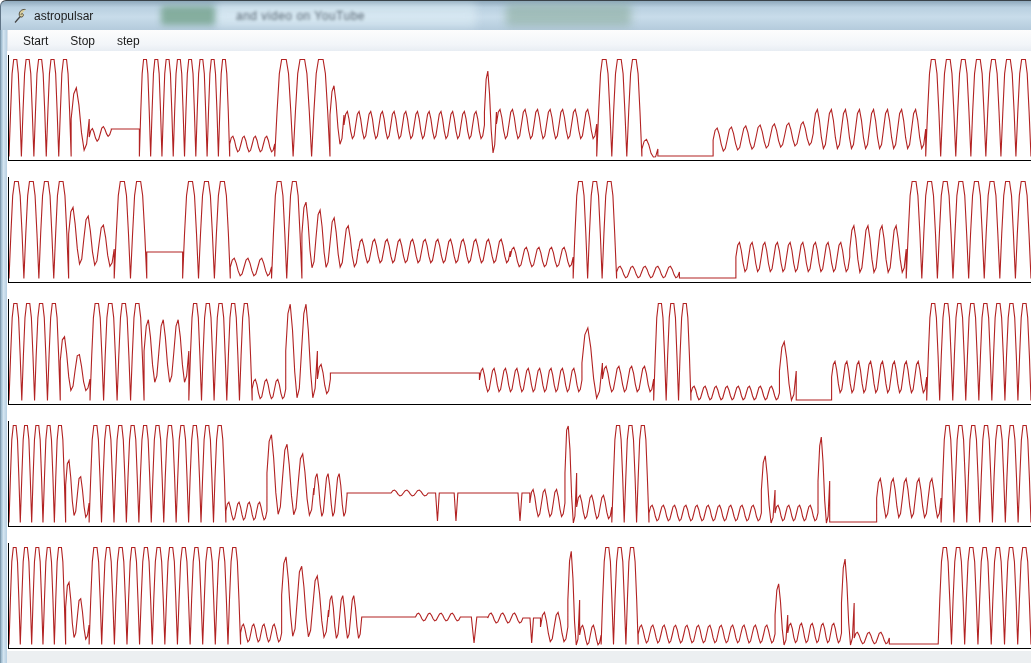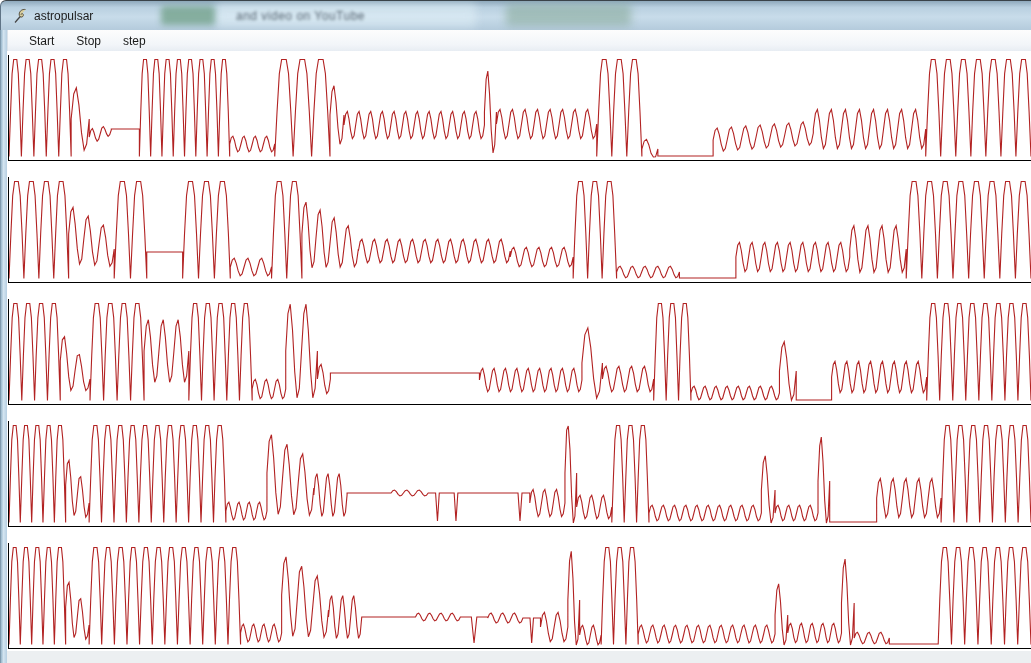--- a/index.html
+++ b/index.html
@@ -22,21 +22,21 @@
     background:#dfeef6; filter:blur(5px); opacity:.6; }
   .ghost-text { position:absolute; left:235px; top:8px; font-size:12px;
     color:#33414d; filter:blur(1.7px); opacity:.8; letter-spacing:.5px; }
   .title-icon { position:absolute; left:11px; top:6px; width:17px; height:17px; }
   .title-text { position:absolute; left:33px; top:8px; font-size:12px; color:#1c1c1c; }
 
   
   .menubar { position:absolute; left:7px; top:30px; width:1024px; height:21px;
     background:linear-gradient(180deg,#fdfdfd 0%,#f2f5f9 70%,#e8edf3 100%);
     border-left:1px solid #d9e2ea; display:flex; align-items:center;
-    padding-left:10px; }
+    padding-left:4px; }
   .menu-item { font-size:12px; color:#1a1a1a; padding:2px 11px; cursor:default; }
 
   
   .left-border { position:absolute; left:0; top:30px; width:7px; height:633px;
     background:linear-gradient(90deg,#6b8598 0%,#9fbcd0 18%,#d3e4f0 50%,#b7cfe2 100%); }
   .bottom-strip { position:absolute; left:7px; top:651px; width:1024px; height:12px;
     background:#eceff1; }
 
   
   .content { position:absolute; left:0; top:51px; width:1031px; height:600px;

